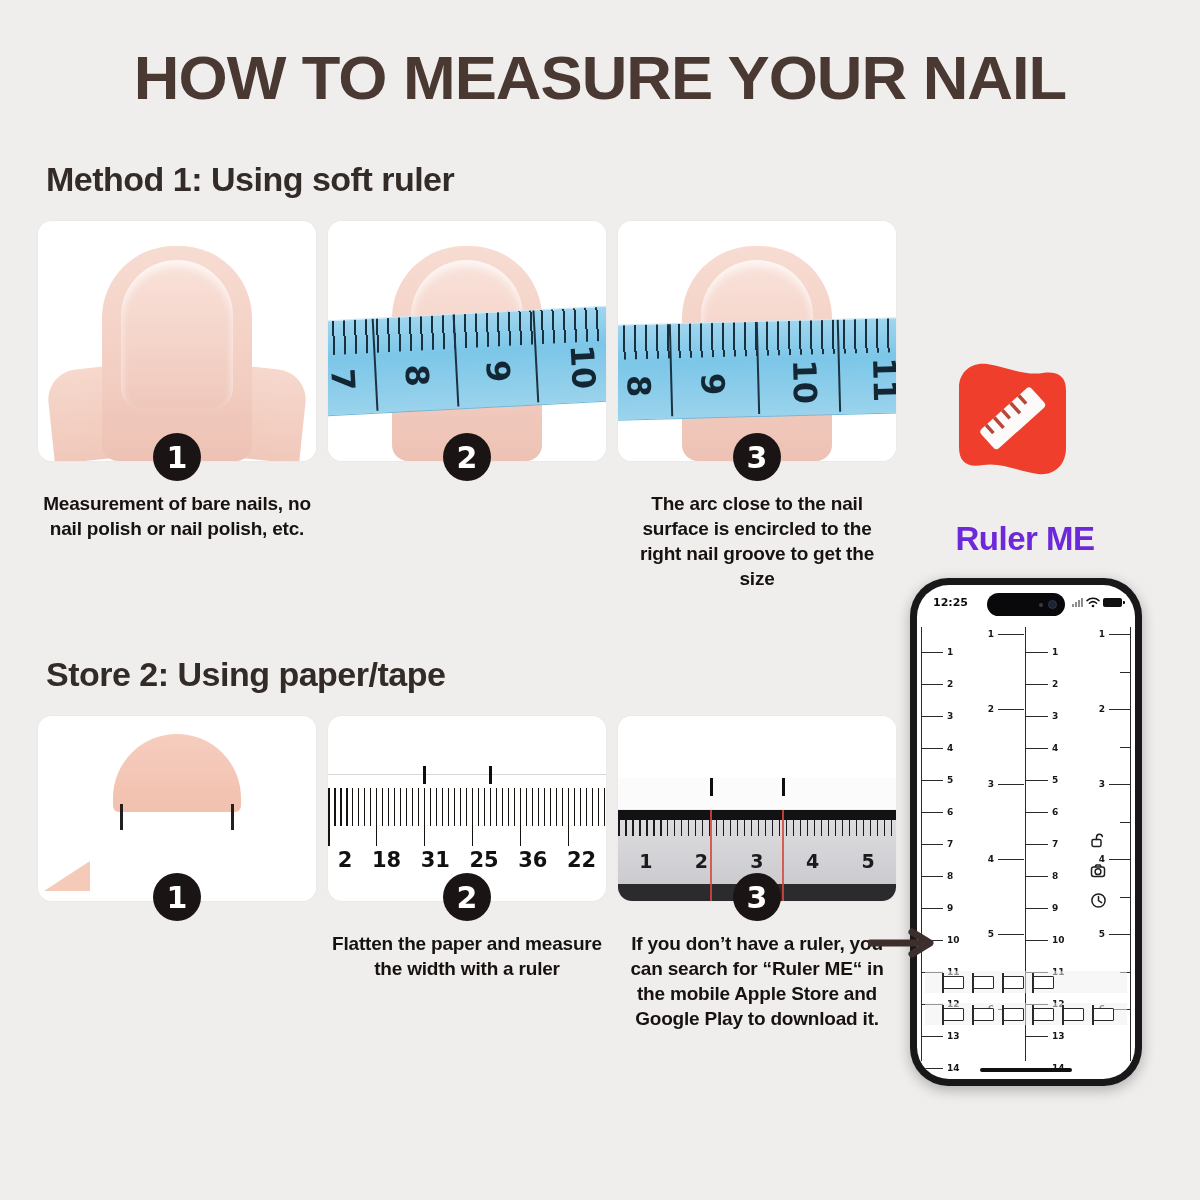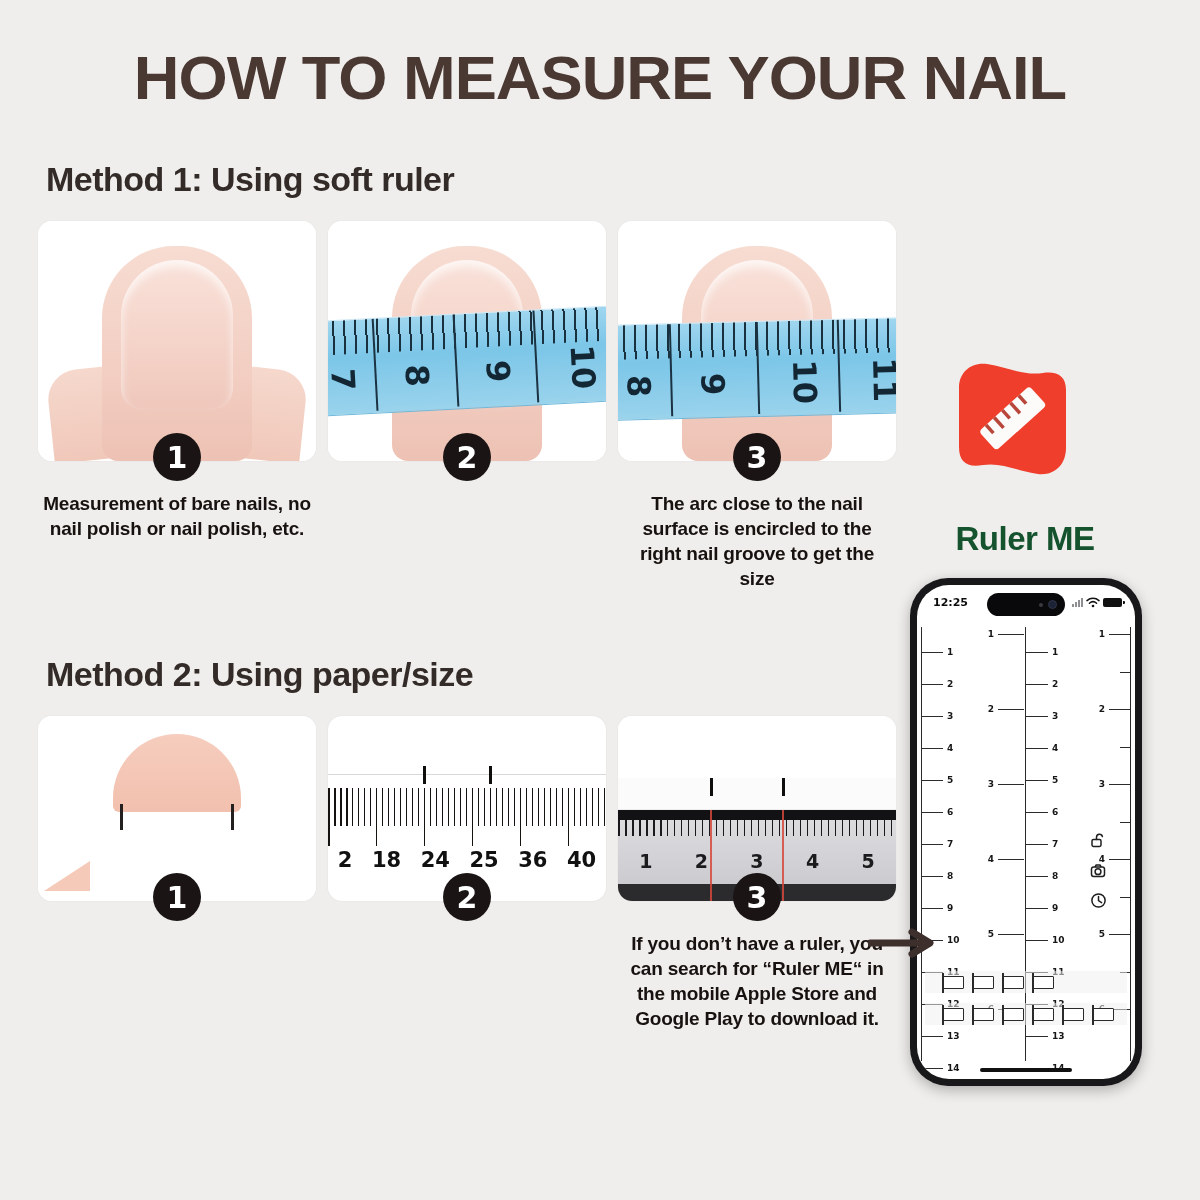--- a/index.html
+++ b/index.html
@@ -225,21 +225,21 @@
   .right-col {
     position: absolute; right: 0; top: 0; width: 300px; height: 1200px;
   }
   .app-icon {
     position: absolute; left: 45px; top: 352px;
     width: 135px; height: 135px;
   }
   .app-name {
     position: absolute; left: 0; top: 520px; width: 250px;
     text-align: center;
-    font-size: 33px; font-weight: bold; color: #14532d;
+    font-size: 33px; font-weight: bold; color: #6d28d9;
     letter-spacing: -0.5px;
   }
 
   .phone-mock {
     position: absolute; left: 10px; top: 578px;
     width: 232px; height: 508px;
     background: #18181a;
     border-radius: 38px;
     padding: 7px;
     box-shadow: 0 4px 14px rgba(0,0,0,0.28);
@@ -381,21 +381,21 @@
           </div>
         </div>
         <div class="badge badge-r1">3</div>
         <div class="caption">The arc close to the nail surface is encircled to the right nail groove to get the size</div>
       </div>
 
     </div>
   </div>
 
   <div class="method-block method-2">
-    <div class="method-heading">Method 2: Using paper/size</div>
+    <div class="method-heading">Store 2: Using paper/tape</div>
     <div class="cards">
 
       <div class="card">
         <div class="photo photo-short">
           <div class="paper-bg">
             <div class="paper-nail"></div>
             <div class="mark-l"></div>
             <div class="mark-r"></div>
             <div class="paper-corner"></div>
           </div>
@@ -406,27 +406,28 @@
       <div class="card">
         <div class="photo photo-short ruler-card">
           <div class="ruler-paper-edge"></div>
           <div class="pen-tick" style="left:34%"></div>
           <div class="pen-tick" style="left:58%"></div>
           <div class="ruler-scale"></div>
           <div class="ruler-scale-tall"></div>
           <div class="ruler-nums">
             <span>2</span>
             <span>18</span>
-            <span>24</span>
+            <span>31</span>
             <span>25</span>
             <span>36</span>
-            <span>40</span>
+            <span>22</span>
           </div>
         </div>
         <div class="badge badge-r2">2</div>
+        <div class="caption">Flatten the paper and measure the width with a ruler</div>
       </div>
 
       <div class="card">
         <div class="photo photo-short">
           <div class="ph-white"></div>
           <div class="ph-paper"></div>
           <div class="pen-tick" style="left:33%;top:62px"></div>
           <div class="pen-tick" style="left:59%;top:62px"></div>
           <div class="ph-body">
             <div class="ph-bezel"></div>

